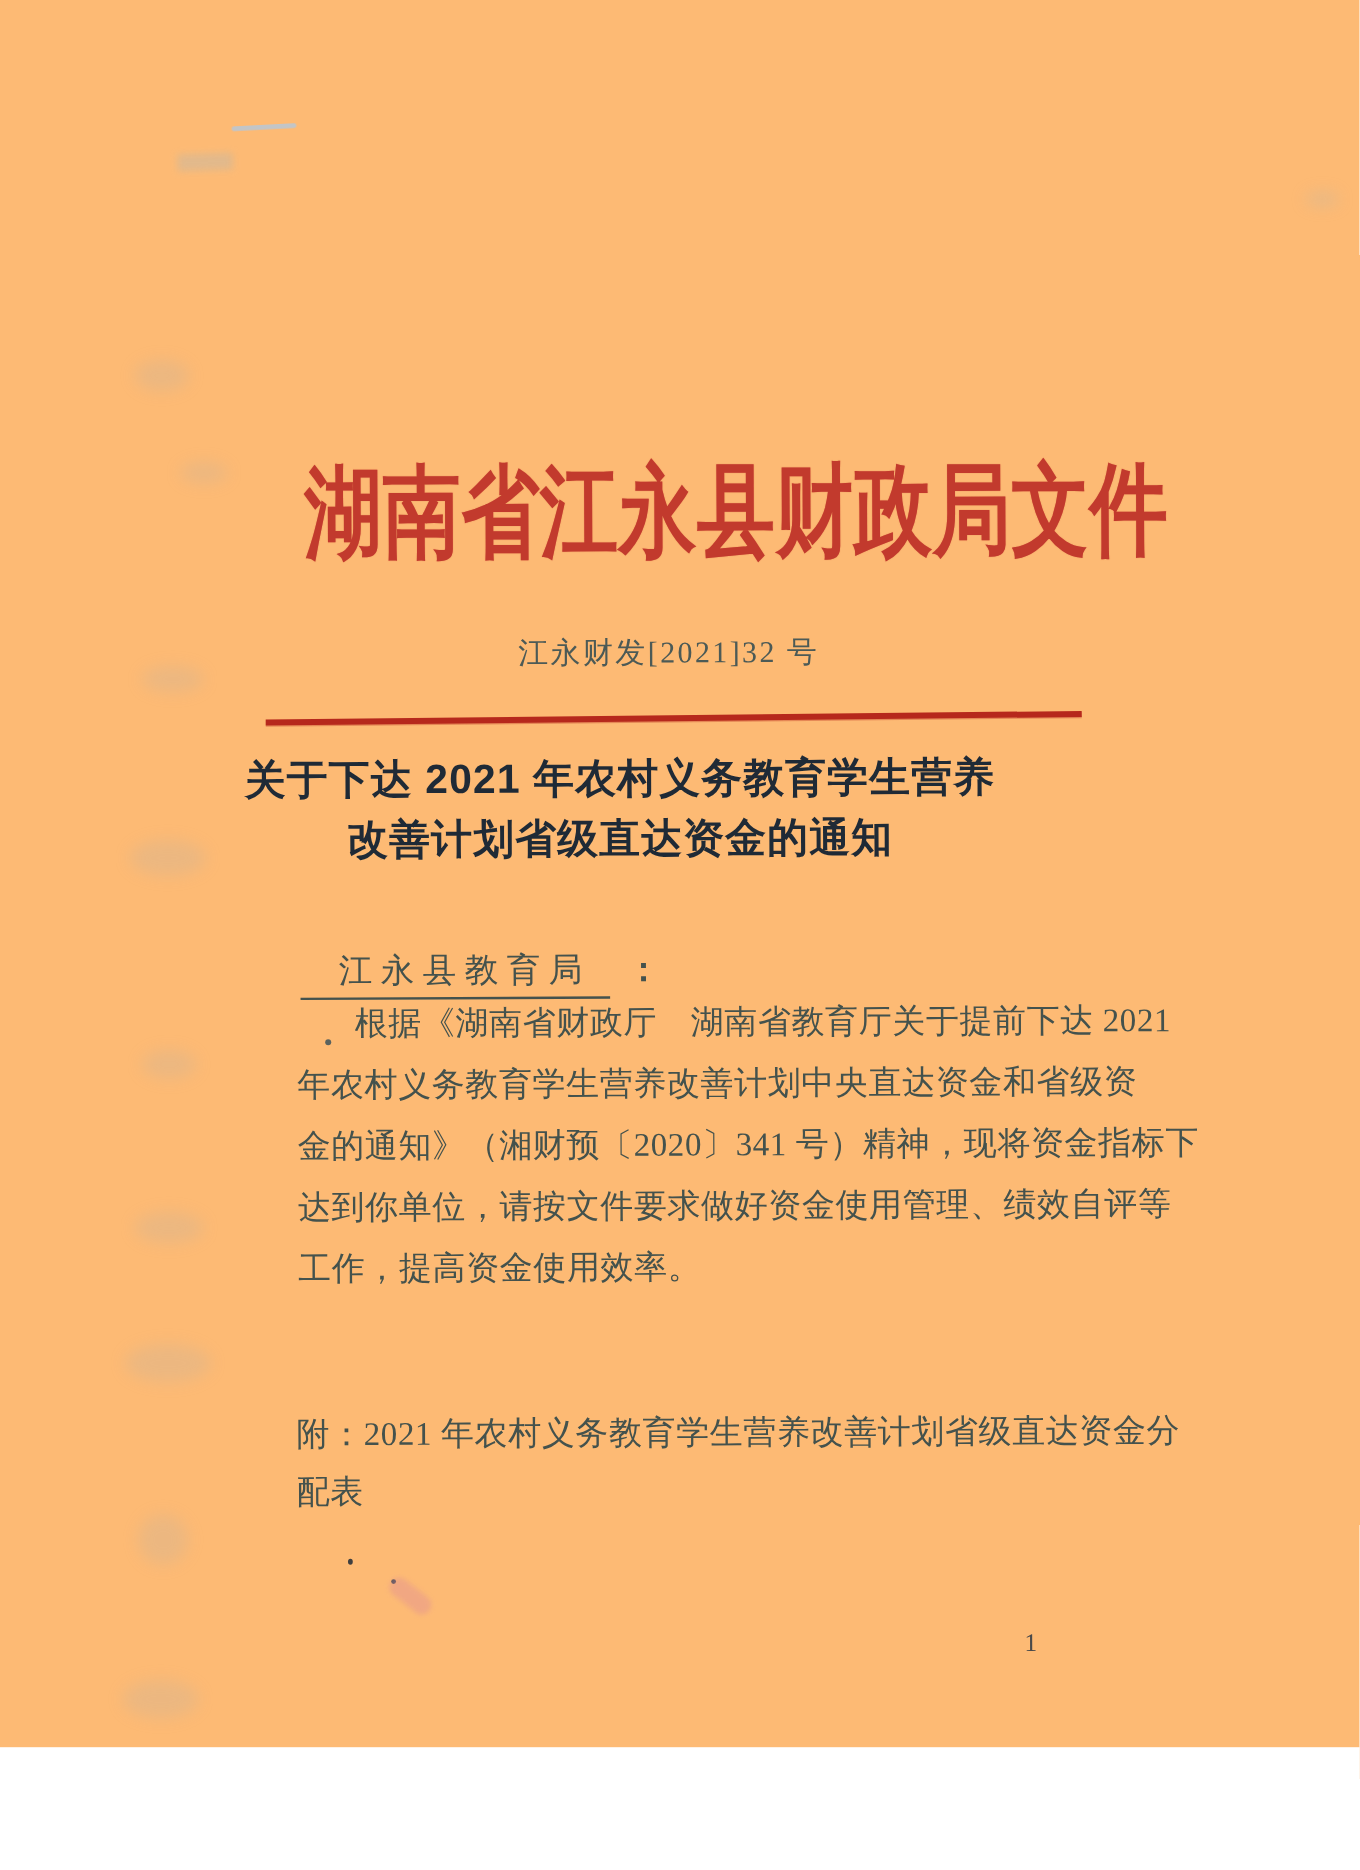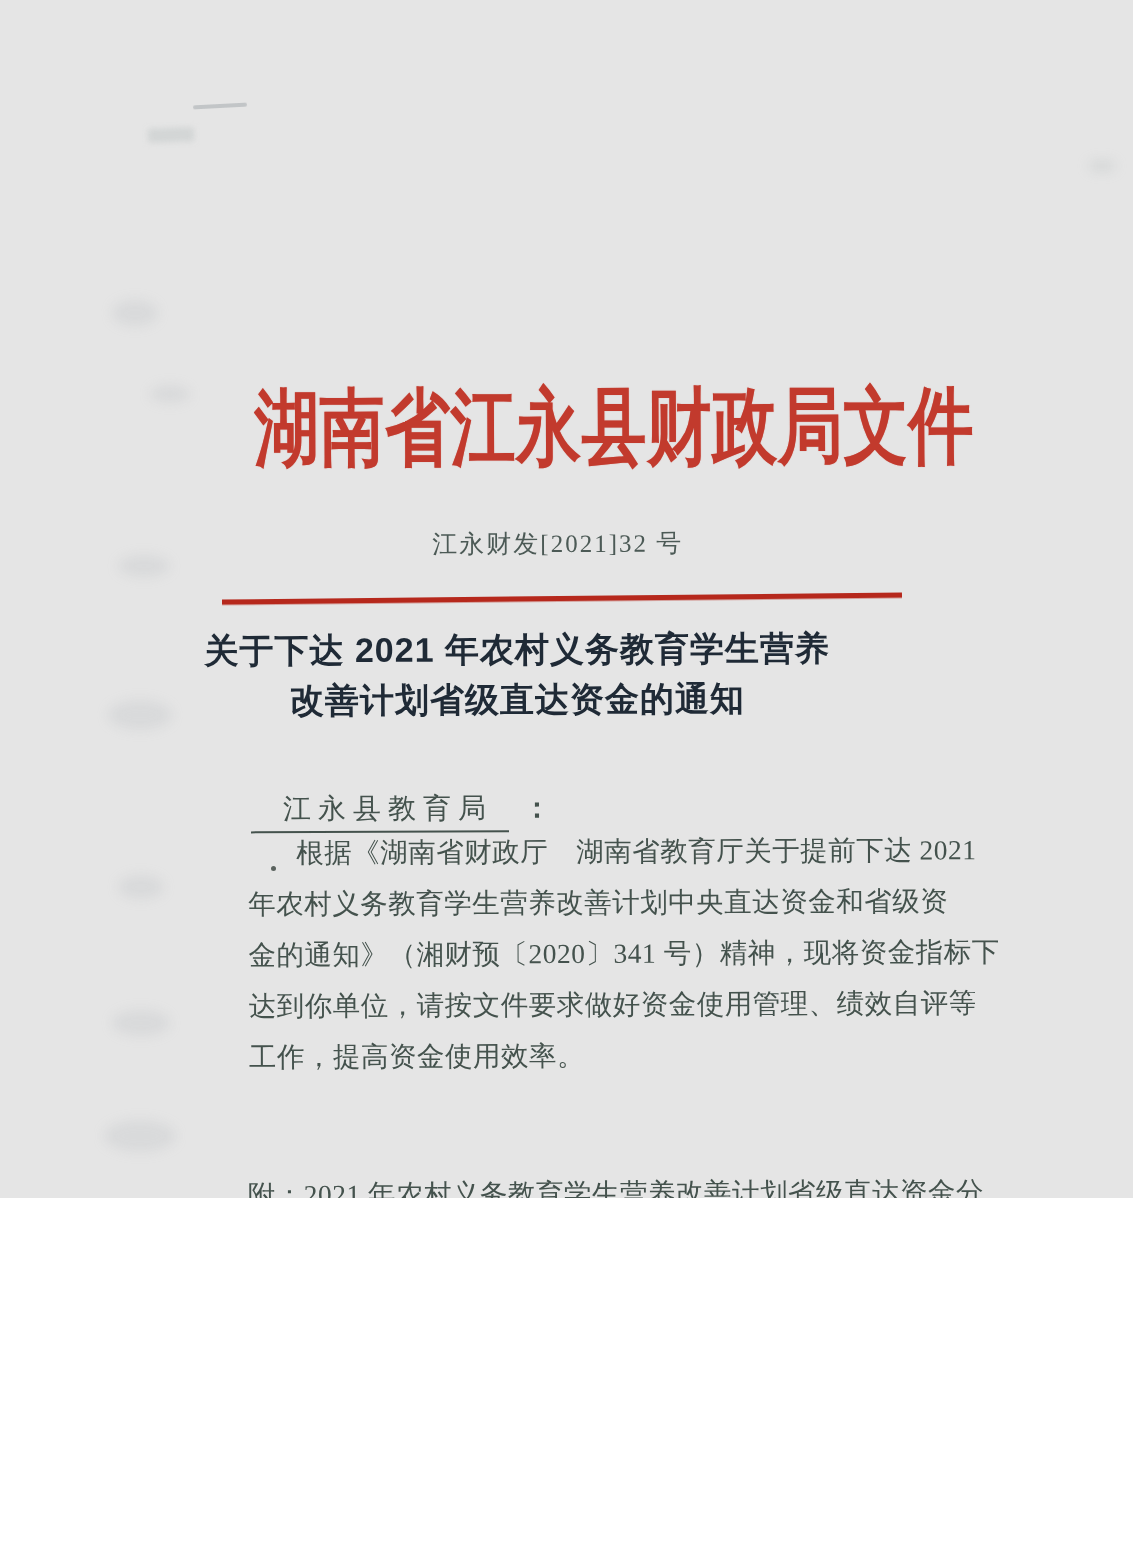--- a/index.html
+++ b/index.html
@@ -9,22 +9,22 @@
   }
   body {
     width: 1133px;
     height: 1558px;
     overflow: hidden;
     font-family: "Liberation Serif", "DejaVu Serif", serif;
   }
   .page {
     position: relative;
     width: 1133px;
-    height: 1198px;
-    background: #e5e5e5;
+    height: 1456px;
+    background: #fdba74;
     overflow: hidden;
   }
   .content {
     position: absolute;
     inset: 0;
     transform: rotate(-0.25deg);
     transform-origin: 50% 50%;
   }
 
   

